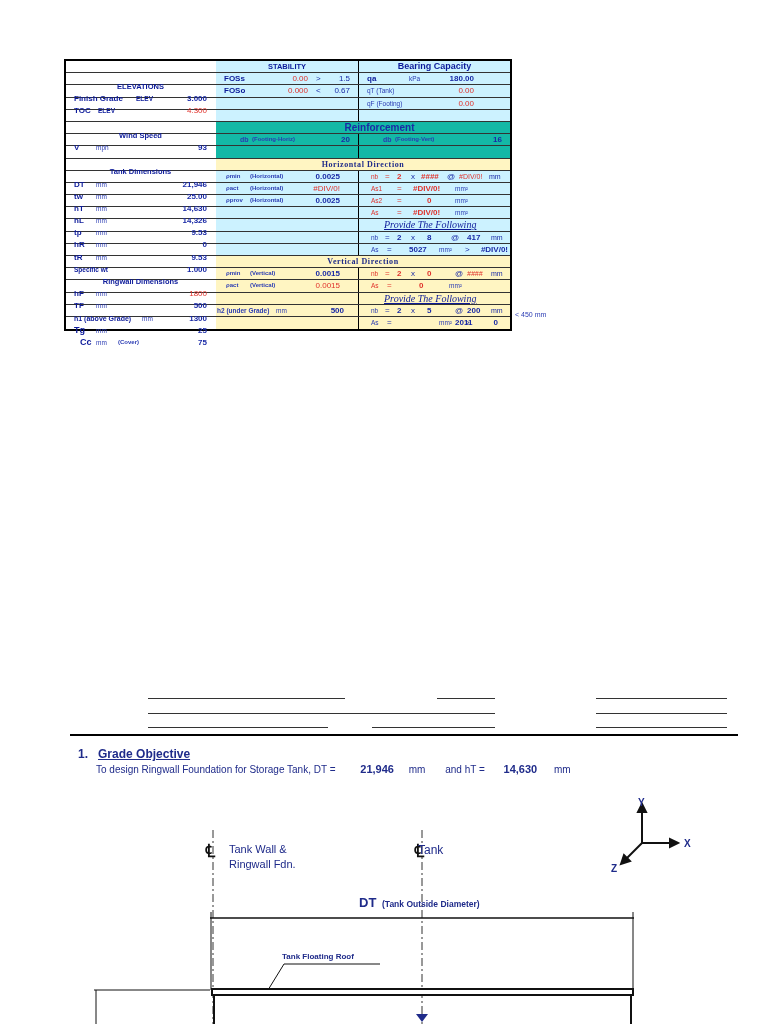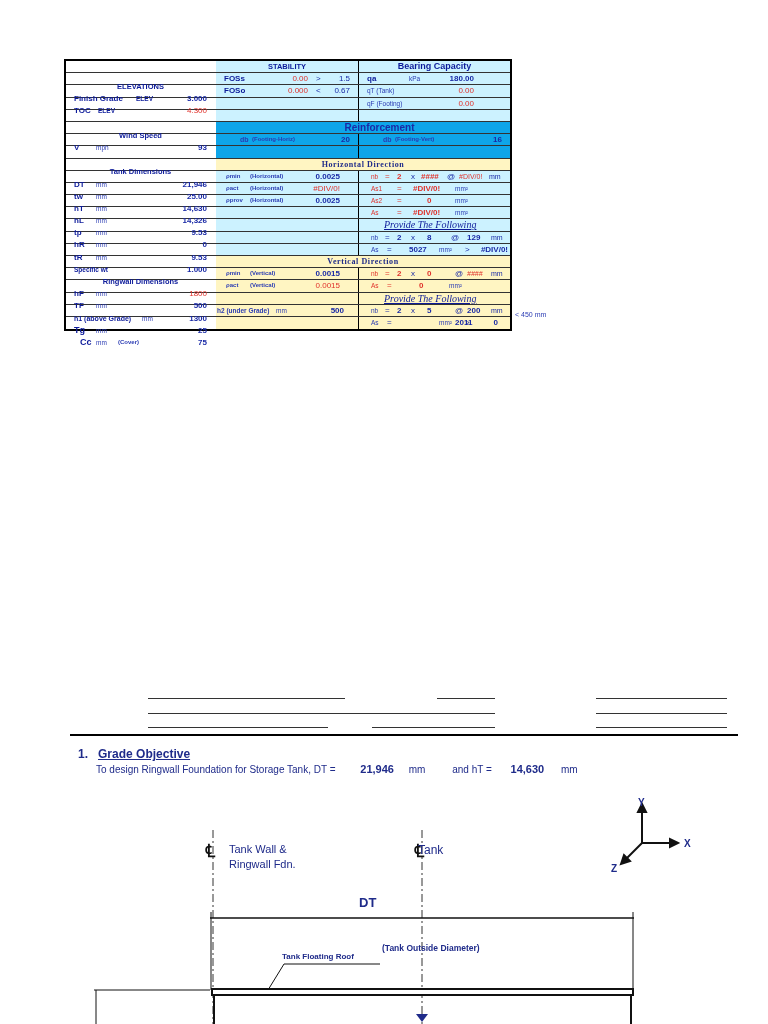--- a/index.html
+++ b/index.html
@@ -5,21 +5,21 @@
   html, body { margin:0; padding:0; background:#ffffff; }
   body { width:768px; height:1024px; position:relative; overflow:hidden; font-family:"Liberation Sans", sans-serif; }
   .sheet { position:absolute; left:64px; top:59px; width:448px; border:2px solid #000; box-sizing:border-box; }
   .row { display:flex; height:12.2px; border-bottom:1px solid #333; box-sizing:border-box; font-size:8px; line-height:11px; }
   .row:last-child { border-bottom:none; }
   .c1 { width:150px; border-right:1px solid #000; box-sizing:border-box; position:relative;margin-top:20px; }
   .c2 { width:143px; border-right:1px solid #000; box-sizing:border-box; position:relative; }
   .c3 { flex:1; position:relative; }
   .blue { background:#ccf2ff; }
   .yel { background:#fff5c2; }
-  .org { background:#0ea5e9;padding-left:33px; }
+  .org { background:#14b8a6;padding-left:33px; }
   .hdr { text-align:center; color:#0c1a9a; font-weight:bold; font-size:7.5px; }
   .lbl { position:absolute; left:8px; color:#0c1a9a; font-weight:bold; }
   .unit { position:absolute; color:#2a3bb3; font-size:6.5px; }
   .val { position:absolute; right:8px; color:#1a2aa6; font-weight:bold; }
   .red { color:#e0322c !important; }
   .sm { font-size:6px; color:#2a3bb3; font-weight:bold; }
   .serif { font-family:"Liberation Serif", serif; }
   .abs { position:absolute; }
   .rebar-title { font-family:"Liberation Serif", serif; font-style:italic; font-weight:normal; text-decoration:underline; color:#0c1a9a; font-size:10px; position:absolute; left:25px; }
   .note { position:absolute; left:515px; top:311px; font-size:7px; color:#2a3bb3; }
@@ -227,21 +227,21 @@
       <span class="val">9.53</span>
     </div>
     <div class="c2 blue"></div>
     <div class="c3 blue">
       <span class="abs" style="left:12px;color:#2a3bb3;font-size:6.5px;">nb</span>
       <span class="abs" style="left:26px;color:#1a2aa6;">=</span>
       <span class="abs" style="left:38px;color:#1a2aa6;font-weight:bold;">2</span>
       <span class="abs" style="left:52px;color:#1a2aa6;">x</span>
       <span class="abs" style="left:68px;color:#1a2aa6;font-weight:bold;">8</span>
       <span class="abs" style="left:92px;color:#1a2aa6;">@</span>
-      <span class="abs" style="left:108px;color:#1a2aa6;font-weight:bold;">129</span>
+      <span class="abs" style="left:108px;color:#1a2aa6;font-weight:bold;">417</span>
       <span class="abs" style="left:132px;color:#1a2aa6;font-size:7px;">mm</span>
     </div>
   </div>
 
   <div class="row">
     <div class="c1 blue">
       <span class="lbl" style="font-size:6.5px;">Specific wt</span>
       <span class="val">1.000</span>
     </div>
     <div class="c2 blue"></div>
@@ -371,21 +371,21 @@
 
 <div class="sec-title">
   <span>1.</span>&nbsp;&nbsp;
   <u>Grade Objective</u>
 </div>
 
 <div class="objective">
   <span>To design Ringwall Foundation for Storage Tank, DT =</span>
   <b style="margin-left:22px;">21,946</b>
   <span style="margin-left:12px;">mm</span>
-  <span style="margin-left:24px;">and hT =</span>
+  <span style="margin-left:17px;">and hT =</span>
   <b style="margin-left:16px;">14,630</b>
   <span style="margin-left:14px;">mm</span>
 </div>
 
 <svg style="position:absolute;left:0;top:790px;" width="768" height="234">
 
   <g stroke="#111" stroke-width="2" fill="#111">
     <line x1="642" y1="53" x2="642" y2="20"></line>
     <polygon points="642,14 638,22 646,22"></polygon>
     <line x1="642" y1="53" x2="672" y2="53"></line>
@@ -413,17 +413,17 @@
 
   <polygon points="416,224 428,224 422,232" fill="#1f2b8a"></polygon>
 </svg>
 
 <div class="diag-text" style="left:205px;top:838px;font-size:18px;font-weight:bold;color:#111;">℄</div>
 <div class="diag-text" style="left:229px;top:843px;font-size:11px;">Tank Wall &amp;</div>
 <div class="diag-text" style="left:229px;top:858px;font-size:11px;">Ringwall Fdn.</div>
 <div class="diag-text" style="left:414px;top:838px;font-size:18px;font-weight:bold;color:#111;">℄</div>
 <div class="diag-text" style="left:418px;top:843px;font-size:12px;">Tank</div>
 <div class="diag-text" style="left:359px;top:895px;font-size:13px;font-weight:bold;">DT</div>
-<div class="diag-text" style="left:382px;top:943px;font-size:8.5px;font-weight:bold;">(Tank Outside Diameter)</div>
+<div class="diag-text" style="left:382px;top:899px;font-size:8.5px;font-weight:bold;">(Tank Outside Diameter)</div>
 <div class="diag-text" style="left:282px;top:952px;font-size:8px;font-weight:bold;">Tank Floating Roof</div>
 <div class="diag-text" style="left:638px;top:797px;font-size:10px;font-weight:bold;">Y</div>
 <div class="diag-text" style="left:684px;top:838px;font-size:10px;font-weight:bold;">X</div>
 <div class="diag-text" style="left:611px;top:863px;font-size:10px;font-weight:bold;">Z</div>
 
 </body></html>

